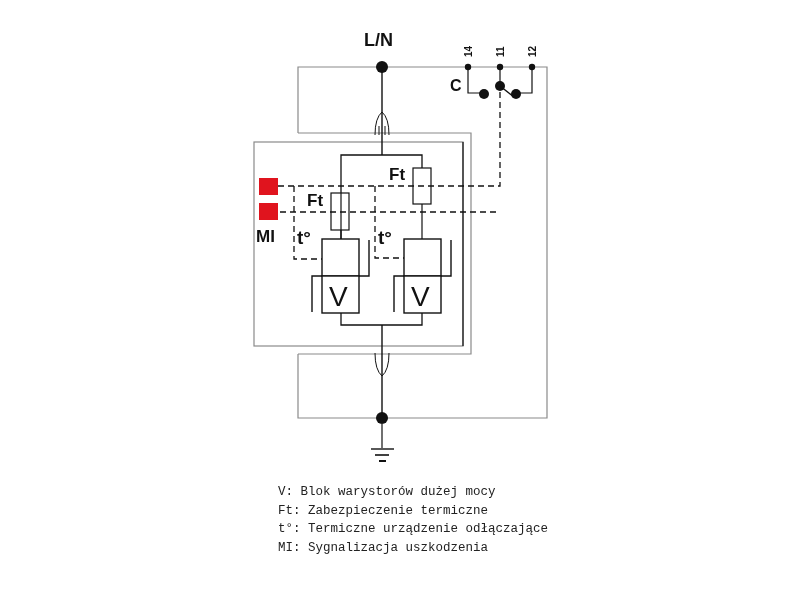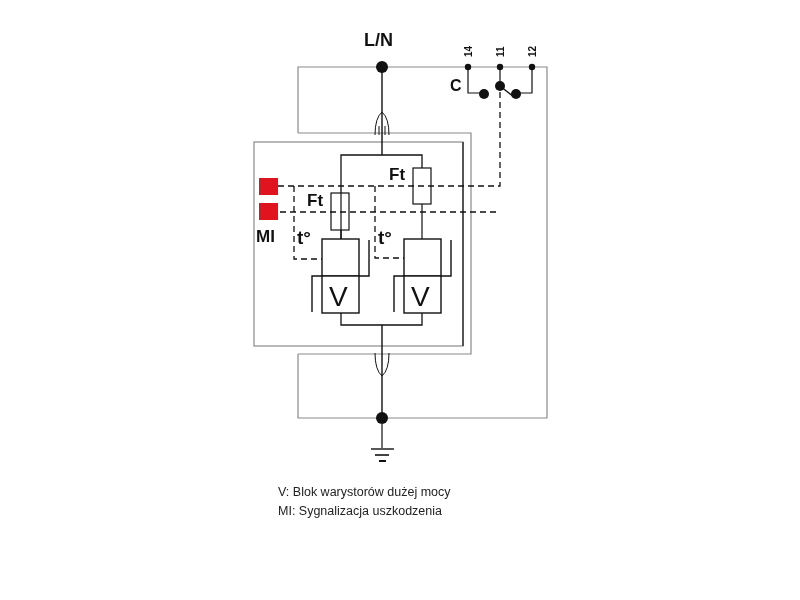--- a/index.html
+++ b/index.html
@@ -1,19 +1,19 @@
 <!DOCTYPE html>
 <html><head>
 <meta charset="utf-8">
 <style>
   html, body { margin: 0; padding: 0; background: #ffffff; }
   body { width: 800px; height: 600px; position: relative; overflow: hidden; font-family: "Liberation Sans", sans-serif; }
   svg { position: absolute; left: 0; top: 0; }
   .lbl-bold { font-family: "Liberation Sans", sans-serif; font-weight: bold; fill: #111; }
-  .legend { position: absolute; left: 278px; top: 483px; font-family: Liberation Sans, sans-serif; font-size: 12.5px; color: #222; line-height: 18.5px; }
+  .legend { position: absolute; left: 278px; top: 483px; font-family: Liberation Mono, monospace; font-size: 12.5px; color: #222; line-height: 18.5px; }
   .legend div { white-space: nowrap; }
 </style>
 </head>
 <body>
 
 <svg width="800" height="600" viewBox="0 0 800 600">
 
   <polyline points="298,133 298,67 547,67 547,418 298,418 298,354" fill="none" stroke="#8a8a8a" stroke-width="1.2"></polyline>
 
   <rect x="254" y="142" width="209" height="204" fill="none" stroke="#8a8a8a" stroke-width="1.2"></rect>
@@ -85,14 +85,16 @@
   <text class="lbl-bold" x="389" y="180" font-size="17">Ft</text>
   <text class="lbl-bold" x="297" y="244" font-size="19">t°</text>
   <text class="lbl-bold" x="378" y="244" font-size="19">t°</text>
   <text class="lbl-bold" x="256" y="242" font-size="17">MI</text>
   <text x="329" y="306" font-size="28" font-family="Liberation Sans, sans-serif" fill="#111">V</text>
   <text x="411" y="306" font-size="28" font-family="Liberation Sans, sans-serif" fill="#111">V</text>
 </svg>
 
 <div class="legend">
   <div>V: Blok warystorów dużej mocy</div>
+  <div>Ft: Zabezpieczenie termiczne</div>
+  <div>t°: Termiczne urządzenie odłączające</div>
   <div>MI: Sygnalizacja uszkodzenia</div>
 </div>
 
 </body></html>

